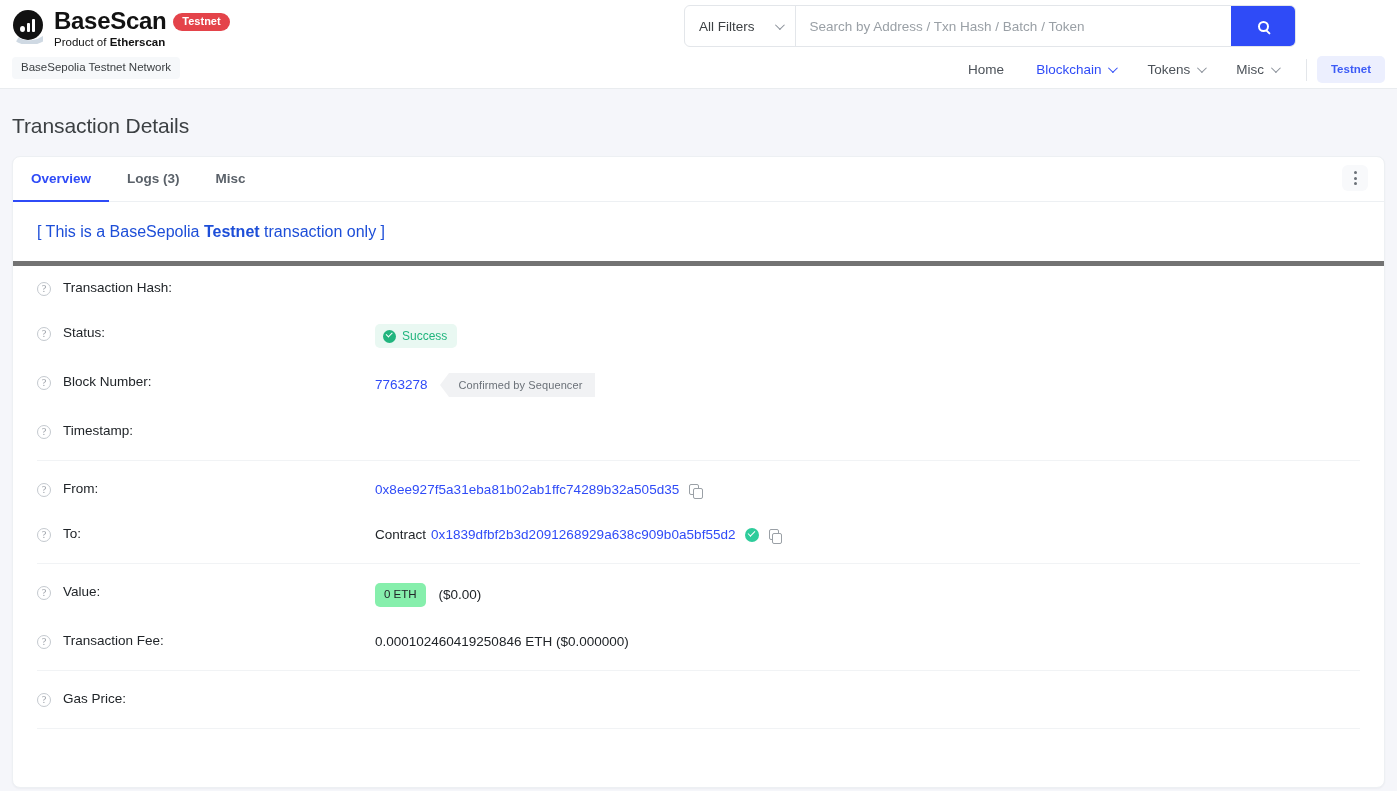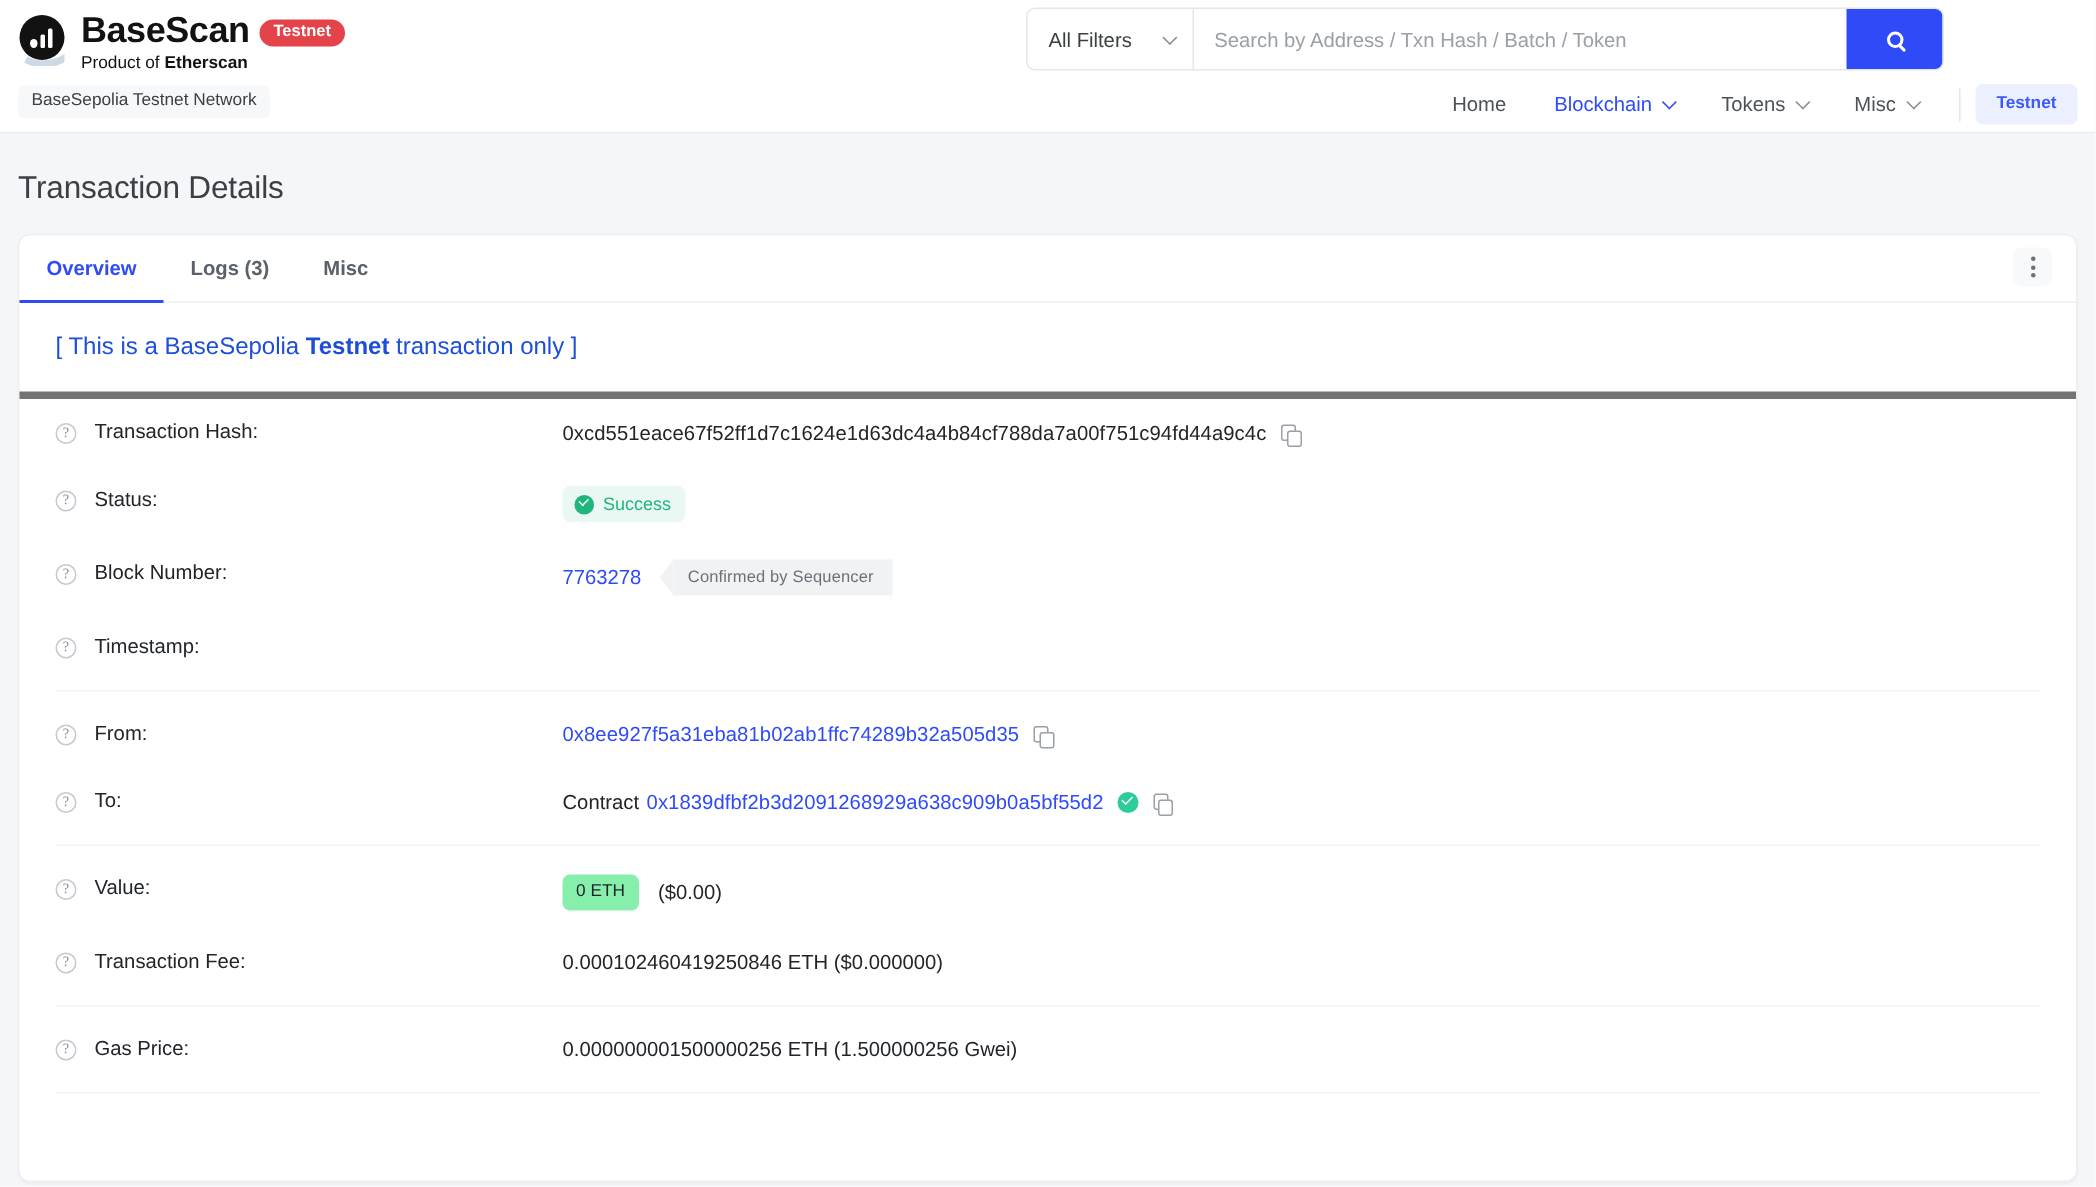--- a/index.html
+++ b/index.html
@@ -584,24 +584,20 @@
 
   <div class="notice"><span>[ This is a BaseSepolia </span><b>Testnet</b><span> transaction only ]</span></div>
 
   <div class="rows">
 
     <div class="row">
       <div class="row-label">
         <span class="qmark">?</span>
         <span>Transaction Hash:</span>
       </div>
-      <div class="row-value">
-        <span class="mono-ish">0xcd551eace67f52ff1d7c1624e1d63dc4a4b84cf788da7a00f751c94fd44a9c4c</span>
-        <span class="copy"></span>
-      </div>
     </div>
 
     <div class="row">
       <div class="row-label">
         <span class="qmark">?</span>
         <span>Status:</span>
       </div>
       <div class="row-value">
         <span class="badge-success">
           <span class="check-circle"></span>
@@ -675,20 +671,19 @@
       <div class="row-value">0.000102460419250846 ETH ($0.000000)</div>
     </div>
 
     <div class="divider"></div>
 
     <div class="row">
       <div class="row-label">
         <span class="qmark">?</span>
         <span>Gas Price:</span>
       </div>
-      <div class="row-value">0.000000001500000256 ETH (1.500000256 Gwei)</div>
     </div>
 
     <div class="divider"></div>
   </div>
 
 
 </div>
 
 </body></html>

